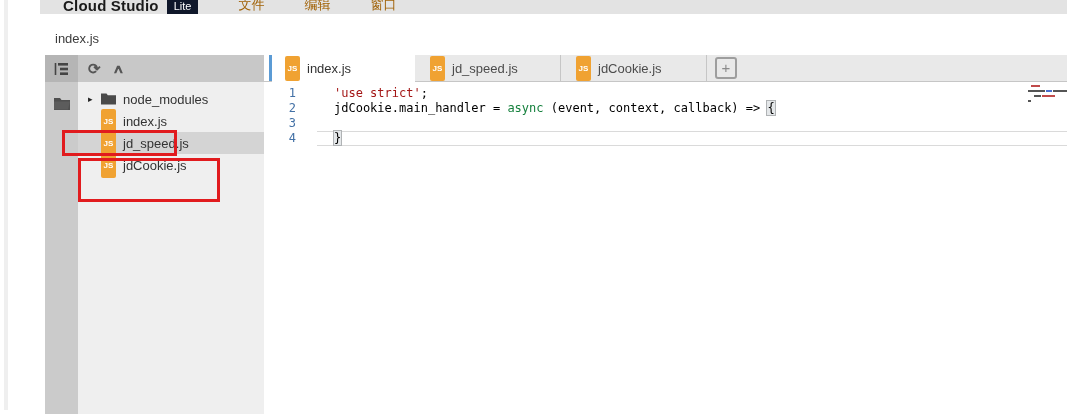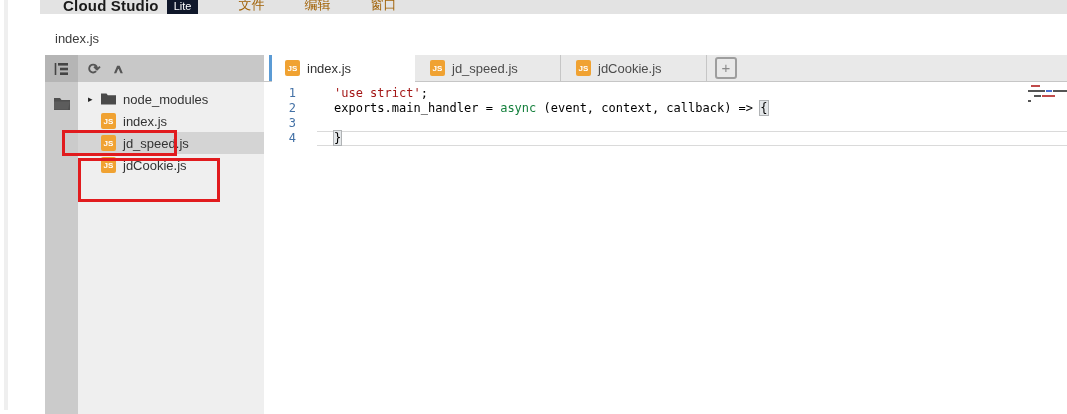--- a/index.html
+++ b/index.html
@@ -33,21 +33,21 @@
                   padding-left:10px; gap:13px; }
   .refresh-glyph { font-size:15px; font-weight:bold; color:#555; line-height:1; }
   .chev-glyph { font-size:12px; font-weight:bold; color:#555; line-height:1; transform:scaleX(1.4); }
 
   .tree { margin-top:6px; }
   .tree-row { height:22px; display:flex; align-items:center; padding-left:10px;
               font-size:13px; color:#333; cursor:pointer; }
   .tree-row.selected { background:#d4d4d4; }
   .twisty { width:13px; font-size:9px; color:#222; flex:none; }
   .row-icon { width:15px; height:14px; margin-right:7px; flex:none; position:relative; }
-  .js-badge { width:15px; height:16px; margin-right:7px; flex:none; background:#f0a232;
+  .js-badge { width:15px; height:25px; margin-right:7px; flex:none; background:#f0a232;
               border-radius:2px; color:#fff; font-size:8px; font-weight:bold;
               display:flex; align-items:center; justify-content:center; }
 
   
   .anno { position:absolute; border:3px solid #e11b1e; background:transparent; z-index:30; }
   .anno1 { left:62px; top:130px; width:115px; height:26px; }
   .anno2 { left:78px; top:158px; width:142px; height:44px; }
 
   
   .main { position:absolute; left:264px; top:55px; width:803px; height:359px; background:#fff; }
@@ -179,21 +179,21 @@
     </div>
   </div>
 
   <div class="editor">
     <div class="cline">
       <div class="gutter">1</div>
       <div class="codetxt"><span class="tok-str">'use strict'</span><span>;</span></div>
     </div>
     <div class="cline">
       <div class="gutter">2</div>
-      <div class="codetxt"><span>exports.main_handler = </span><span class="tok-kw">async</span><span> (event, context, callback) =&gt; </span><span class="tok-br">{</span></div>
+      <div class="codetxt"><span>jdCookie.main_handler = </span><span class="tok-kw">async</span><span> (event, context, callback) =&gt; </span><span class="tok-br">{</span></div>
     </div>
     <div class="cline">
       <div class="gutter">3</div>
     </div>
     <div class="cline current">
       <div class="gutter">4</div>
       <div class="codetxt"><span class="tok-br">}</span></div>
     </div>
 
     <div class="minimap">

